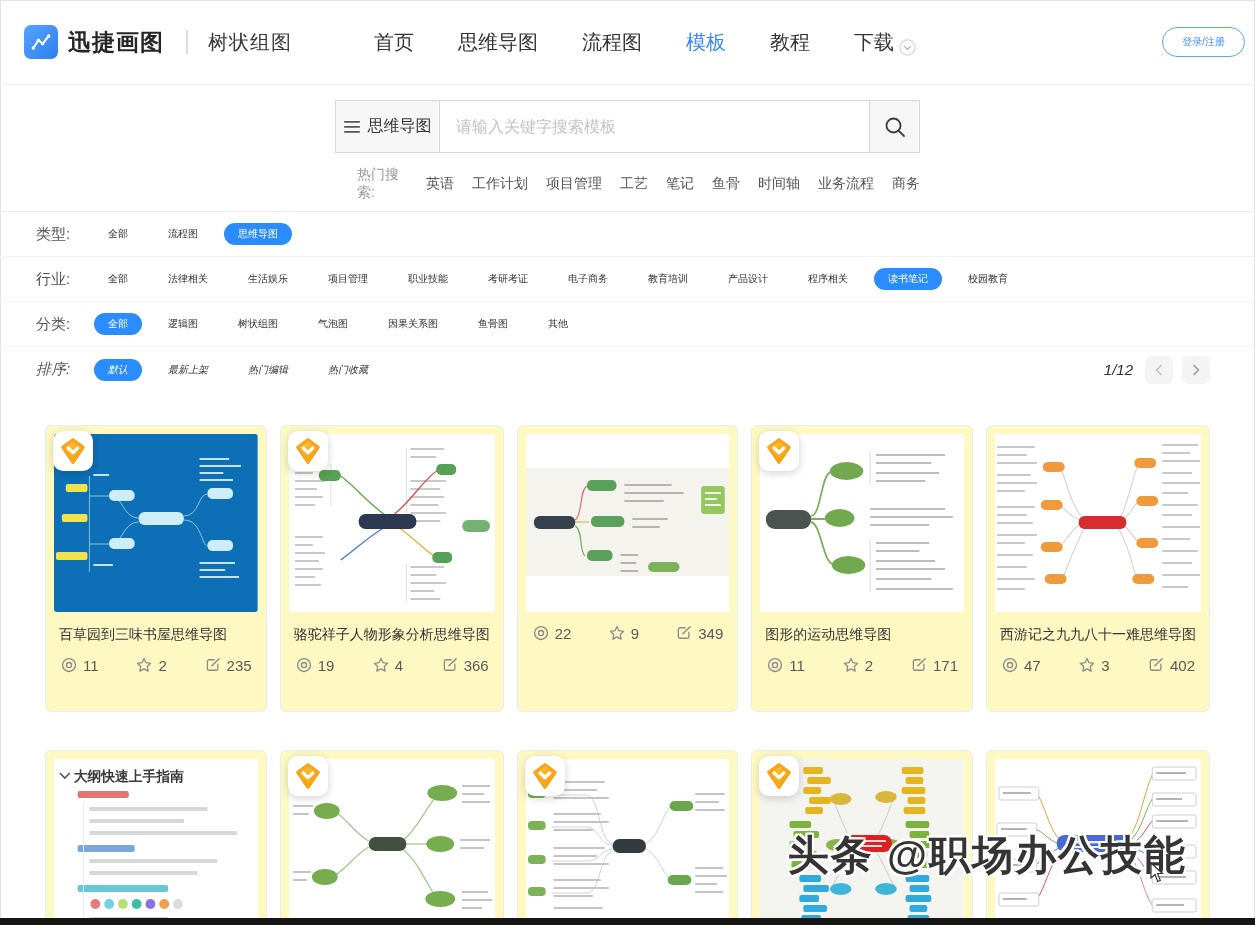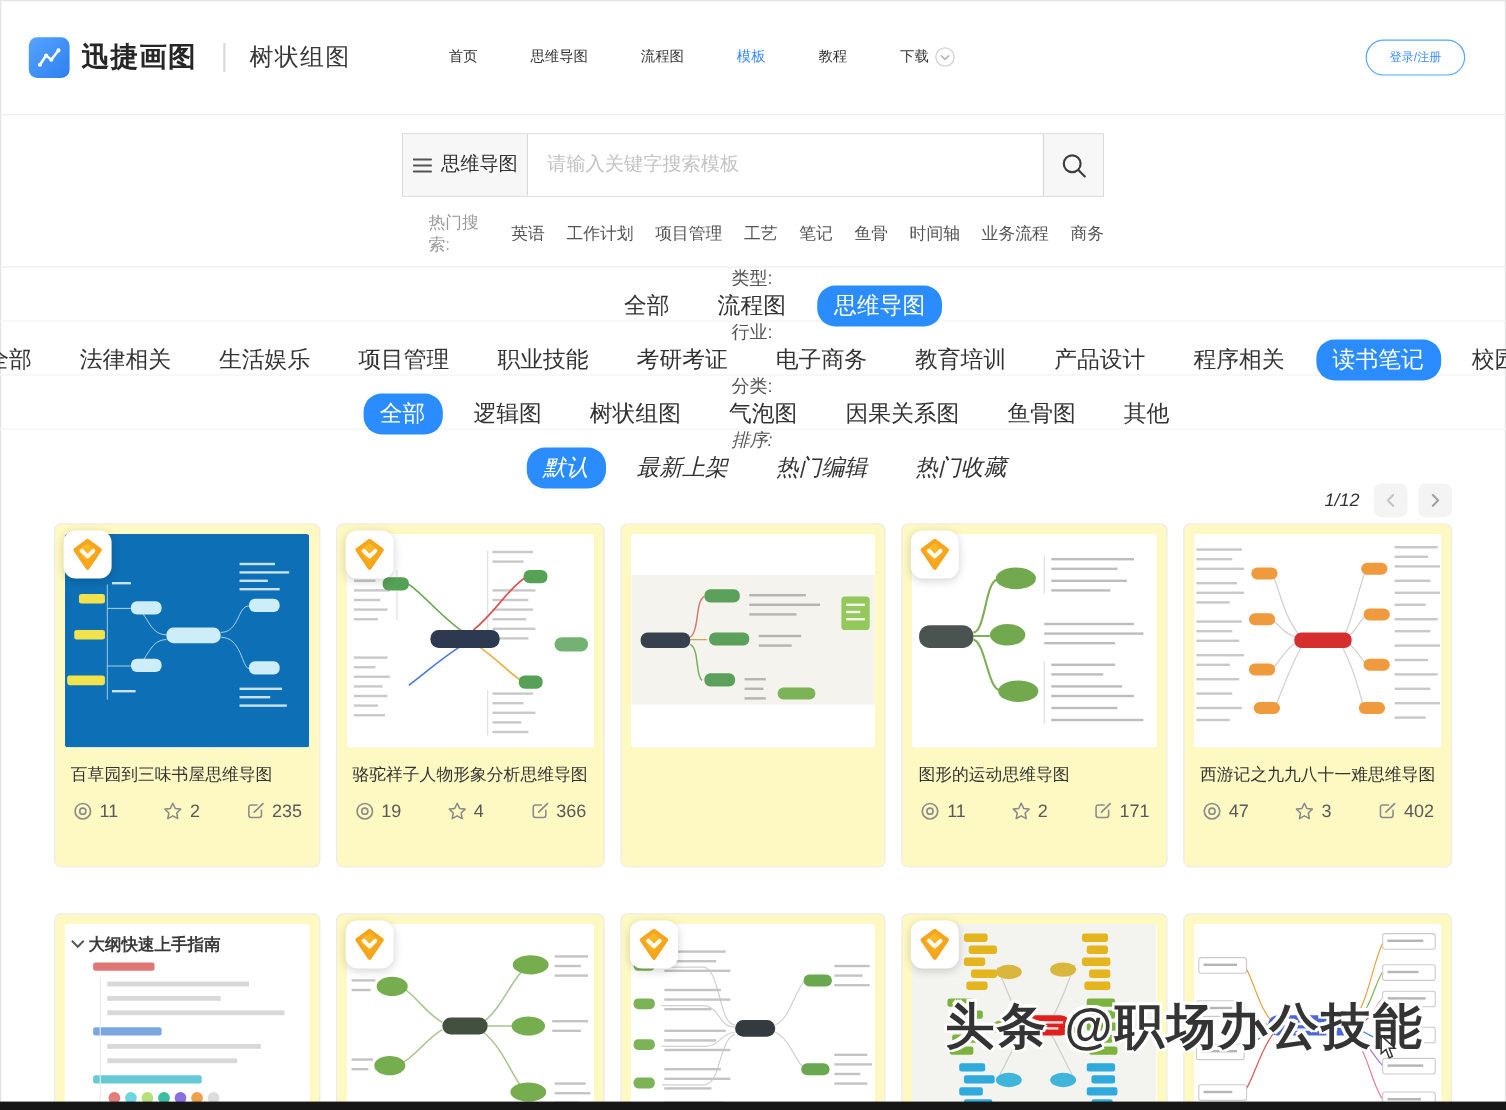--- a/index.html
+++ b/index.html
@@ -3,47 +3,47 @@
 <meta charset="utf-8">
 <style>
   * { margin:0; padding:0; box-sizing:border-box; }
   html,body { width:1255px; height:925px; overflow:hidden; }
   body {
     font-family:"Liberation Sans","DejaVu Sans",sans-serif;
     background:#fff; position:relative; color:#333;
     box-shadow:inset 0 0 0 1px #e3e3e3;
   }
   
-  .header { height:96px; display:flex; align-items:center; padding:0 34px 0 24px; border-bottom:1px solid #efefef; }
+  .header { height:85px; display:flex; align-items:center; padding:0 10px 0 24px; border-bottom:1px solid #efefef; }
   .logo-group { display:flex; align-items:center; gap:10px; }
   .logo-icon { width:34px; height:34px; border-radius:7px; background:linear-gradient(135deg,#55a4ff,#2e7ff0); display:flex; align-items:center; justify-content:center; }
   .logo-text { font-size:23px; font-weight:bold; color:#262626; letter-spacing:1px; }
   .logo-sep { width:2px; height:24px; background:#dcdcdc; margin:0 10px 0 12px; }
   .tagline { font-size:20px; color:#3a3a3a; letter-spacing:1px; }
   .nav { display:flex; gap:44px; margin-left:82px; }
-  .nav-item { font-size:12px; color:#333; cursor:pointer; display:inline-flex; align-items:flex-start; gap:5px; white-space:nowrap; }
+  .nav-item { font-size:20px; color:#333; cursor:pointer; display:inline-flex; align-items:flex-end; gap:5px; white-space:nowrap; }
   .nav-item.active { color:var(--nav-active,#3388ff); }
   .login-btn { margin-left:auto; border:1px solid #56a7ff; color:#3d8eff; background:#fff; border-radius:17px; padding:7px 19px; font-size:10px; cursor:pointer; white-space:nowrap; }
   
   .search-wrap { width:585px; margin:15px auto 0; }
   .search-bar { display:flex; height:53px; border:1px solid #d9d9d9; background:#fff; }
   .search-cat { width:104px; background:#f7f7f7; border-right:1px solid #d9d9d9; display:flex; align-items:center; justify-content:center; gap:8px; font-size:16px; color:#333; cursor:pointer; }
   .search-input { flex:1; border:none; outline:none; padding:0 16px; font-size:16px; color:#333; }
   .search-input::placeholder { color:#c3c3c3; }
   .search-btn { width:50px; background:#f7f7f7; border:none; border-left:1px solid #d9d9d9; display:flex; align-items:center; justify-content:center; cursor:pointer; }
   .hot-row { display:flex; gap:18px; font-size:14px; margin:13px 0 0 22px; align-items:center; }
   .hot-label { color:#999; margin-right:8px; }
   .hot-item { color:#555; cursor:pointer; white-space:nowrap; }
   
   .filter-section { margin-top:9px; border-top:1px solid #ededed; }
-  .filter-row { display:flex; align-items:center; height:45px; padding-left:36px; border-bottom:1px solid #f4f4f4;flex-direction:column; }
+  .filter-row { display:flex; align-items:center; height:45px; padding-left:36px; border-bottom:1px solid #f4f4f4; }
   .filter-row:last-child { border-bottom:none;font-style:italic; }
   .filter-label { width:72px; font-size:15px; color:#555; flex:none; }
   .filter-items { display:flex; gap:40px; align-items:center; flex-wrap:nowrap; }
-  .filter-item { font-size:19px; color:#333; cursor:pointer; white-space:nowrap; }
+  .filter-item { font-size:10px; color:#333; cursor:pointer; white-space:nowrap; }
   .filter-item.sel { background:var(--accent,#2b8cff); color:#fff; padding:4px 14px; border-radius:15px; margin:-4px -14px; }
   .pagination { margin-left:auto; margin-right:45px; display:flex; align-items:center; gap:9px; }
   .page-indicator { font-size:15px; color:#333; margin-right:3px; }
   .page-btn { width:28px; height:28px; border:none; border-radius:6px; background:#f4f4f4; display:flex; align-items:center; justify-content:center; cursor:pointer; }
   
   .cards-grid { padding:33px 45px 0; display:grid; grid-template-columns:repeat(5,1fr); gap:38px 13px; }
   .card { background:#fef9c3; border:1px solid #ececec; border-radius:6px; position:relative; height:287px; cursor:pointer; }
   .thumb { margin:8px 8px 0; height:178px; border-radius:3px; overflow:hidden; background:#fff; }
   .thumb svg { width:100%; height:100%; display:block; }
   .vip-badge { position:absolute; top:5px; left:7px; width:40px; height:40px; background:#fff; border-radius:10px; box-shadow:0 2px 8px rgba(0,0,0,.18); display:flex; align-items:center; justify-content:center; z-index:5; }
@@ -395,20 +395,42 @@
     </g>
     <rect x="178" y="52" width="24" height="28" rx="3" fill="#8bc34a" opacity="0.9"></rect>
     <g fill="#fff" opacity="0.9">
             <rect x="182" y="58" width="16" height="2"></rect>
             <rect x="182" y="64" width="12" height="2"></rect>
             <rect x="182" y="70" width="16" height="2"></rect>
           </g>
     <rect x="124" y="128" width="32" height="10" rx="5" fill="#7cb356"></rect>
   </svg>
       </div>
+    <div class="card-stats">
+      <span class="stat">
+        <svg width="18" height="18" viewBox="0 0 24 24" fill="none">
+          <circle cx="12" cy="12" r="8.6" stroke="#8a8a8a" stroke-width="1.8"></circle>
+          <circle cx="12" cy="12" r="3.4" stroke="#8a8a8a" stroke-width="1.8"></circle>
+        </svg>
+        <span>22</span>
+      </span>
+      <span class="stat">
+        <svg width="18" height="18" viewBox="0 0 24 24" fill="none">
+          <path d="M12 3.2 L14.7 8.9 L20.8 9.7 L16.4 14 L17.5 20.2 L12 17.2 L6.5 20.2 L7.6 14 L3.2 9.7 L9.3 8.9 Z" stroke="#8a8a8a" stroke-width="1.7" stroke-linejoin="round"></path>
+        </svg>
+        <span>9</span>
+      </span>
+      <span class="stat">
+        <svg width="18" height="18" viewBox="0 0 24 24" fill="none">
+          <path d="M13.5 5 H7 a2.5 2.5 0 0 0 -2.5 2.5 v9 a2.5 2.5 0 0 0 2.5 2.5 h9 a2.5 2.5 0 0 0 2.5 -2.5 V11" stroke="#8a8a8a" stroke-width="1.7" stroke-linecap="round"></path>
+          <line x1="10.5" y1="13" x2="20.2" y2="3.6" stroke="#8a8a8a" stroke-width="1.9" stroke-linecap="round"></line>
+        </svg>
+        <span>349</span>
+      </span>
+    </div>
   </div>
     <div class="card">
     <div class="vip-badge">
       <svg width="28" height="28" viewBox="0 0 26 26">
         <defs>
             <linearGradient id="gold" x1="0" y1="0" x2="1" y2="1">
           <stop offset="0" stop-color="#ffc83d"></stop>
               <stop offset="1" stop-color="#f59b00"></stop>
         </linearGradient>
           </defs>

